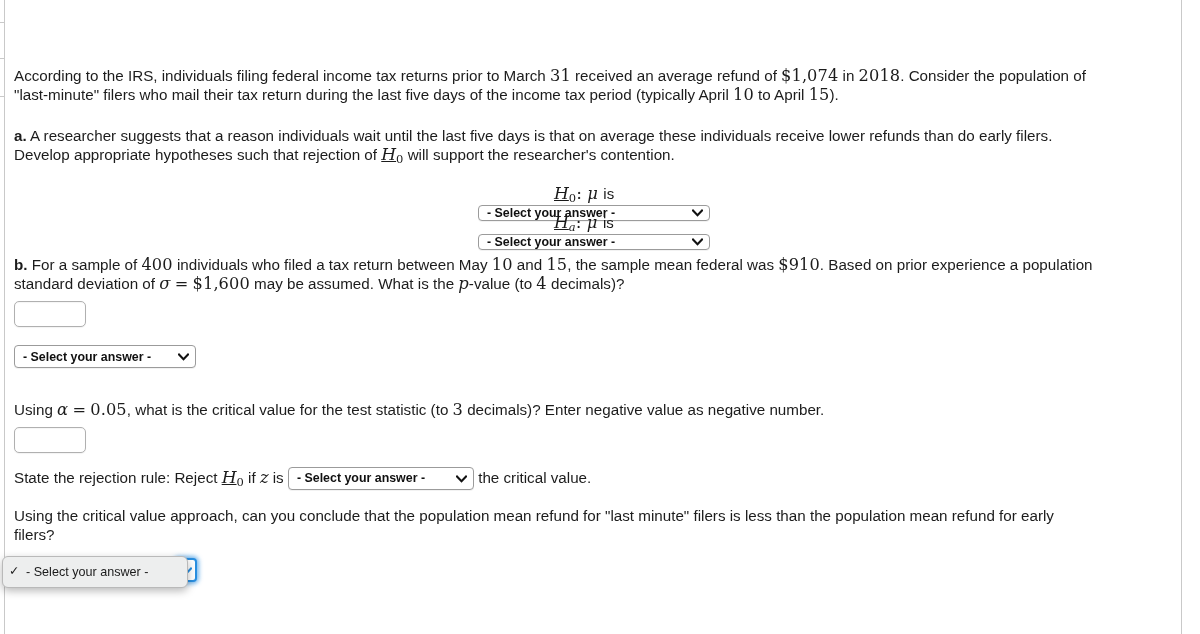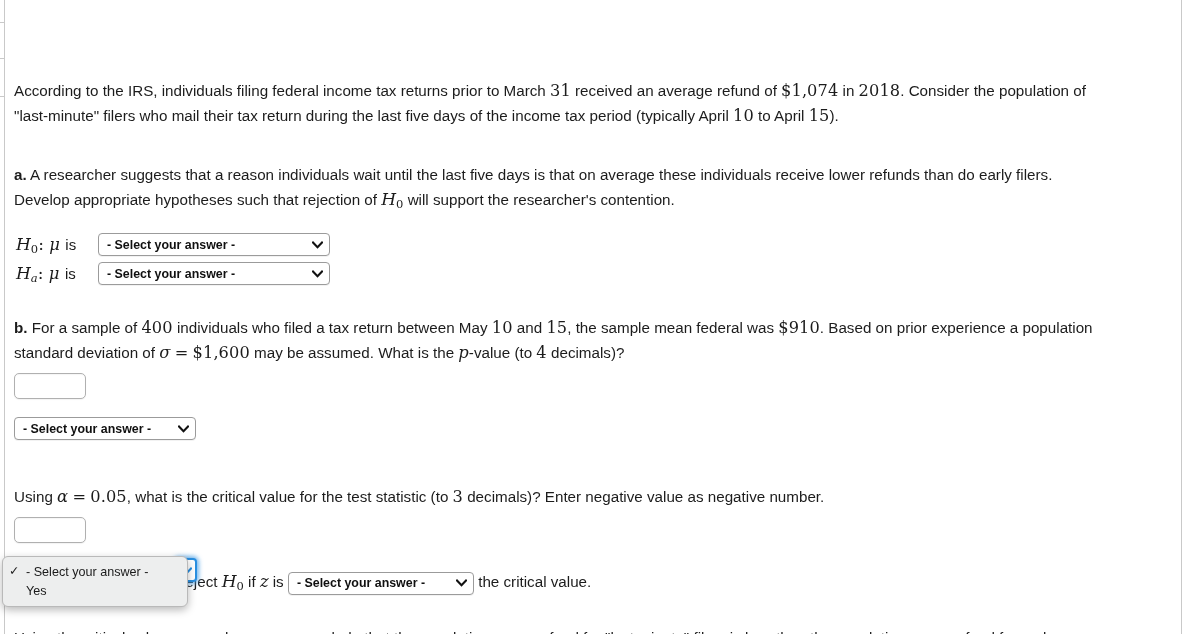--- a/index.html
+++ b/index.html
@@ -34,43 +34,44 @@
 
   .content {
     position: absolute;
     left: 14px;
     top: 66px;
     width: 1160px;
   }
 
   .para {
     font-size: 15.2px;
-    line-height: 25px;
+    line-height: 19px;
     color: #1c1c1c;
-    margin: 12px 0 0 0;
+    margin: 0 0 0 0;
   }
   .block { margin-bottom: 10px; }
 
   .bold { font-weight: bold; }
 
   
   .m {
     font-family: "DejaVu Serif", "Liberation Serif", serif;
     font-size: 16.2px;
     letter-spacing: 0.1px;
   }
   .mi {
     font-family: "DejaVu Serif", "Liberation Serif", serif;
     font-style: italic;
     font-size: 16.4px;
   }
   .msub {
     font-family: "DejaVu Serif", "Liberation Serif", serif;
     font-style: italic;
     font-size: 17px;
+    text-decoration: underline;
   }
   .sub {
     font-family: "DejaVu Serif", "Liberation Serif", serif;
     font-style: normal;
     font-size: 11.5px;
     vertical-align: -0.28em;
     letter-spacing: 0;
   }
   .subi {
     font-family: "DejaVu Serif", "Liberation Serif", serif;
@@ -78,20 +79,21 @@
     font-size: 11.5px;
     vertical-align: -0.28em;
   }
 
   
   .hyp-row {
     display: flex;
     align-items: center;
     height: 27px;
     margin-bottom: 2px;
+    flex-direction: column;
   }
   .hyp-label {
     font-family: "DejaVu Serif", "Liberation Serif", serif;
     font-size: 17px;
     width: 84px;
     white-space: nowrap;
     padding-left: 2px;
   }
   .hyp-label .is {
     font-family: "Liberation Sans", sans-serif;
@@ -326,19 +328,15 @@
           <path d="M1 1.6 L5.5 6.2 L10 1.6" stroke="#2a8fe0" stroke-width="2.1" fill="none" stroke-linecap="square"></path>
         </svg>
     </span>
   </div>
 
   <div class="popup">
     <div class="popup-item">
       <span class="popup-check">✓</span>
       <span>- Select your answer -</span>
     </div>
-    <div class="popup-item">
-      <span class="popup-check"></span>
-      <span>Yes</span>
-    </div>
   </div>
 
 </div>
 
 </body></html>

